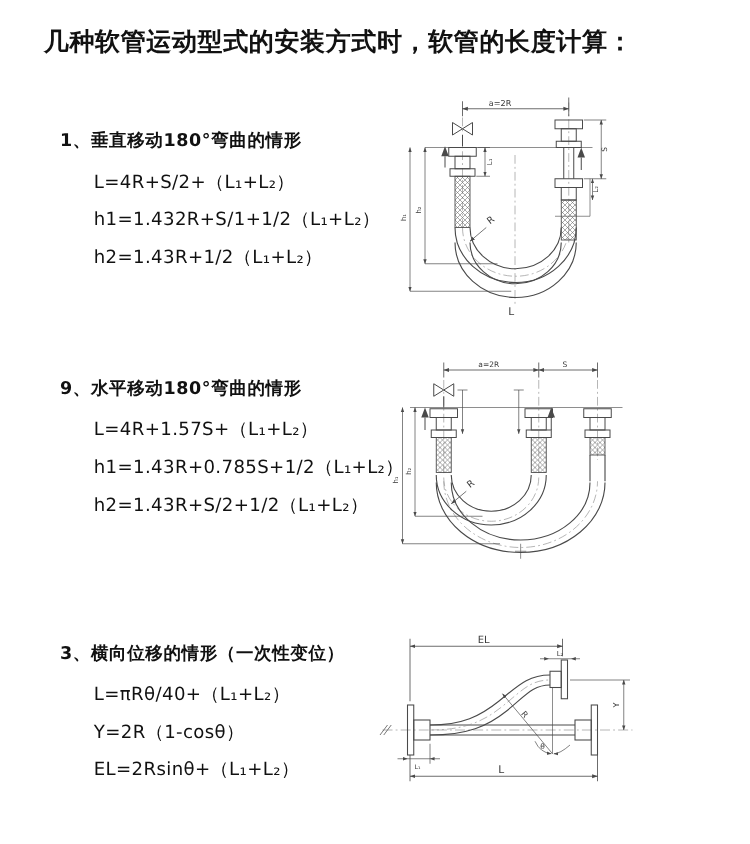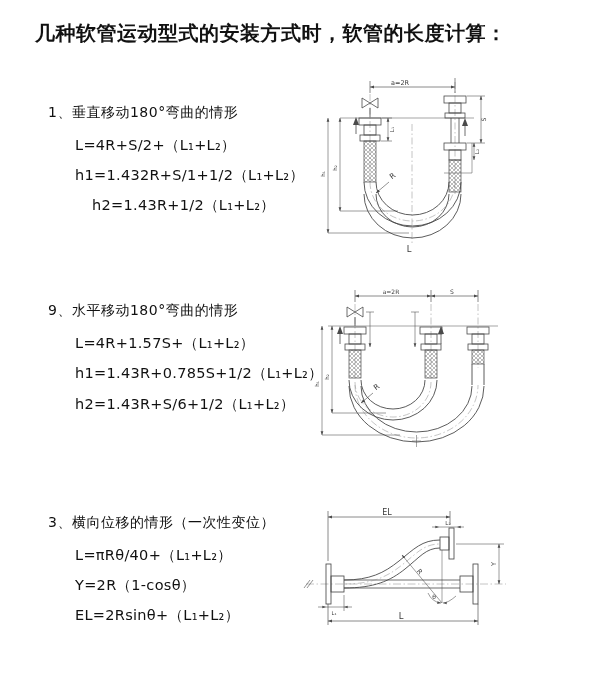--- a/index.html
+++ b/index.html
@@ -1,39 +1,39 @@
 <!DOCTYPE html>
 <html><head>
 <meta charset="utf-8">
 <style>
   html,body{margin:0;padding:0;}
   body{
     width:600px;height:675px;background:#ffffff;position:relative;overflow:hidden;
     font-family:"DejaVu Sans","Liberation Sans",sans-serif;color:#111;
   }
   .title{position:absolute;left:35px;top:20px;font-size:20px;font-weight:700;letter-spacing:.5px;}
-  .sec-heading{position:absolute;font-size:14px;font-weight:400;letter-spacing:.5px;}
+  .sec-heading{position:absolute;font-size:14px;font-weight:700;letter-spacing:.5px;}
   .formula{position:absolute;font-size:14.5px;font-weight:400;letter-spacing:.3px;}
   svg{position:absolute;}
   svg text{font-family:"DejaVu Sans","Liberation Sans",sans-serif;fill:#3a3a3a;}
 </style>
 </head>
 <body>
 
 <div class="title">几种软管运动型式的安装方式时，软管的长度计算：</div>
 
 <div class="sec-heading" style="left:48px;top:104px">1、垂直移动180°弯曲的情形</div>
 <div class="formula" style="left:75px;top:136px">L=4R+S/2+（L₁+L₂）</div>
 <div class="formula" style="left:75px;top:166px">h1=1.432R+S/1+1/2（L₁+L₂）</div>
-<div class="formula" style="left:92px;top:196px">h2=1.43R+1/2（L₁+L₂）</div>
+<div class="formula" style="left:75px;top:196px">h2=1.43R+1/2（L₁+L₂）</div>
 
 <div class="sec-heading" style="left:48px;top:302px">9、水平移动180°弯曲的情形</div>
 <div class="formula" style="left:75px;top:334px">L=4R+1.57S+（L₁+L₂）</div>
 <div class="formula" style="left:75px;top:364px">h1=1.43R+0.785S+1/2（L₁+L₂）</div>
-<div class="formula" style="left:75px;top:395px">h2=1.43R+S/6+1/2（L₁+L₂）</div>
+<div class="formula" style="left:75px;top:395px">h2=1.43R+S/2+1/2（L₁+L₂）</div>
 
 <div class="sec-heading" style="left:48px;top:514px">3、横向位移的情形（一次性变位）</div>
 <div class="formula" style="left:75px;top:546px">L=πRθ/40+（L₁+L₂）</div>
 <div class="formula" style="left:75px;top:576px">Y=2R（1-cosθ）</div>
 <div class="formula" style="left:75px;top:606px">EL=2Rsinθ+（L₁+L₂）</div>
 
 <svg width="280" height="190" viewBox="0 0 280 190" style="left:312px;top:72px">
   <defs>
     <marker id="a1" viewBox="0 0 10 10" refX="9.5" refY="5" markerWidth="7" markerHeight="7" orient="auto-start-reverse">
       <path d="M0,1.5 L10,5 L0,8.5 z" fill="#4a4a4a"></path>

